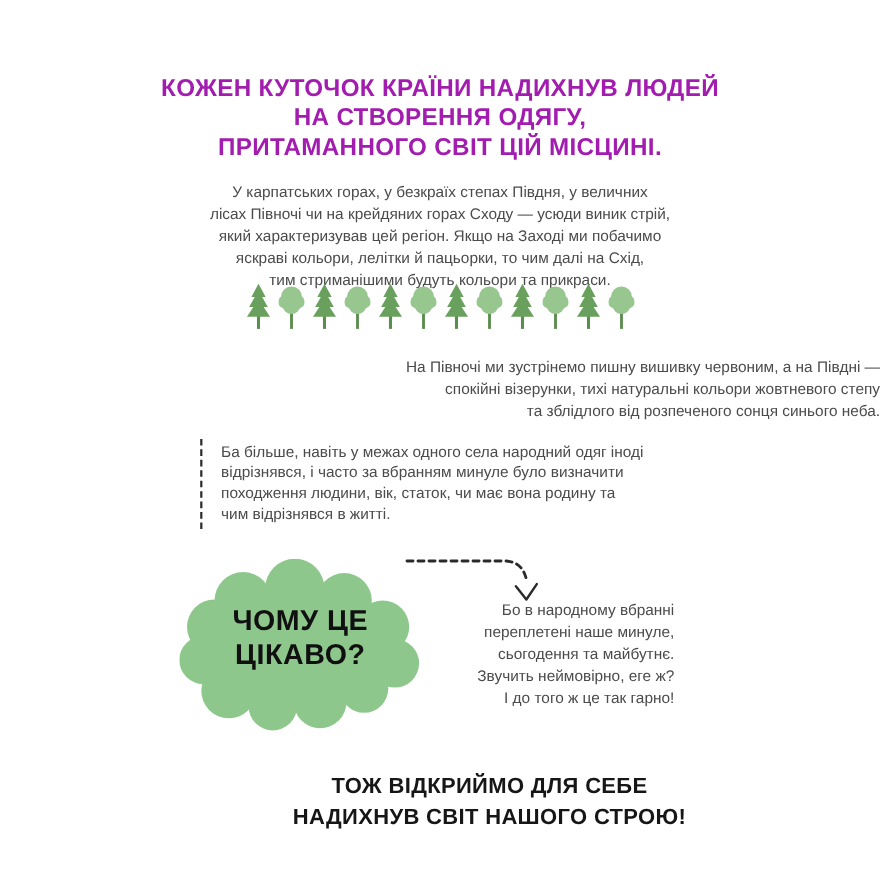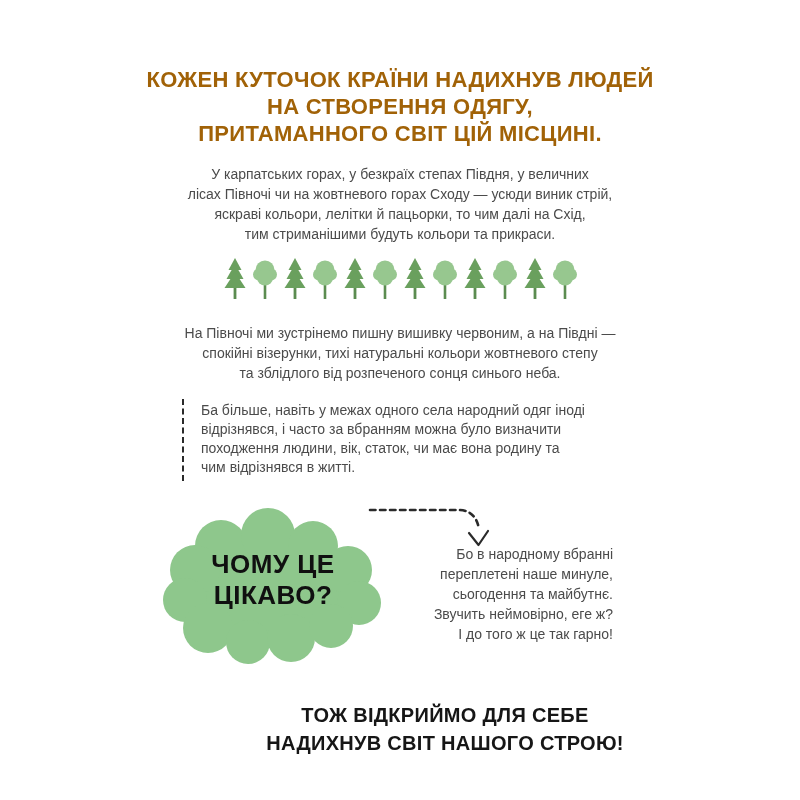--- a/index.html
+++ b/index.html
@@ -14,38 +14,38 @@
   .line { display: block; }
 
   
   .h-title {
     position: absolute; top: 51px; left: 0; right: 0;
     text-align: center;
     font-family: "Liberation Sans", sans-serif;
     font-weight: bold;
     font-size: 22px; line-height: 27px;
     letter-spacing: 0.3px;
-    color: #a16207;
+    color: #a21caf;
   }
   .h-closing {
     position: absolute; top: 684px; left: 90px; right: 0;
     text-align: center;
     font-weight: bold;
     font-size: 20px; line-height: 28px;
     letter-spacing: 0.3px;
     color: #161616;
   }
 
   
   .body-text {
     color: #4b4b4b;
     font-size: 14px; line-height: 20px;
   }
   .p-intro   { position: absolute; top: 150px; left: 0; right: 0; text-align: center; }
-  .p-regions { position: absolute; top: 309px; left: 0; right: 0; text-align: center; }
+  .p-regions { position: absolute; top: 309px; left: 0; right: 0; text-align: right; }
 
   
   .quote {
     position: absolute; top: 399px; left: 182px;
     border-left: 2px dashed #2a2a2a;
     padding: 2px 0 4px 17px;
     text-align: left;
     line-height: 19px;
   }
 
@@ -101,21 +101,22 @@
   </svg>
 
   <h1 class="h-title">
     <span class="line">КОЖЕН КУТОЧОК КРАЇНИ НАДИХНУВ ЛЮДЕЙ</span>
     <span class="line">НА СТВОРЕННЯ ОДЯГУ,</span>
     <span class="line">ПРИТАМАННОГО СВІТ ЦІЙ МІСЦИНІ.</span>
   </h1>
 
   <p class="p-intro body-text">
     <span class="line">У карпатських горах, у безкраїх степах Півдня, у величних</span>
-    <span class="line">лісах Півночі чи на жовтневого горах Сходу — усюди виник стрій,</span>
+    <span class="line">лісах Півночі чи на крейдяних горах Сходу — усюди виник стрій,</span>
+    <span class="line">який характеризував цей регіон. Якщо на Заході ми побачимо</span>
     <span class="line">яскраві кольори, лелітки й пацьорки, то чим далі на Схід,</span>
     <span class="line">тим стриманішими будуть кольори та прикраси.</span>
   </p>
 
   <div class="trees">
     <svg class="tree" viewBox="0 0 24 42">
         <use href="#pine"></use>
       </svg>
     <svg class="tree" viewBox="0 0 24 42">
         <use href="#leaf"></use>
@@ -153,21 +154,21 @@
   </div>
 
   <p class="p-regions body-text">
     <span class="line">На Півночі ми зустрінемо пишну вишивку червоним, а на Півдні —</span>
     <span class="line">спокійні візерунки, тихі натуральні кольори жовтневого степу</span>
     <span class="line">та зблідлого від розпеченого сонця синього неба.</span>
   </p>
 
   <div class="quote body-text">
     <span class="line">Ба більше, навіть у межах одного села народний одяг іноді</span>
-    <span class="line">відрізнявся, і часто за вбранням можна було визначити</span>
+    <span class="line">відрізнявся, і часто за вбранням минуле було визначити</span>
     <span class="line">походження людини, вік, статок, чи має вона родину та</span>
     <span class="line">чим відрізнявся в житті.</span>
   </div>
 
   <div class="cloud-wrap">
     <svg class="cloud-svg" viewBox="0 0 220 158">
       <g fill="#8ec78c">
         <ellipse cx="108" cy="80" rx="76" ry="52"></ellipse>
         <circle cx="58" cy="38" r="26"></circle>
         <circle cx="105" cy="27" r="27"></circle>

